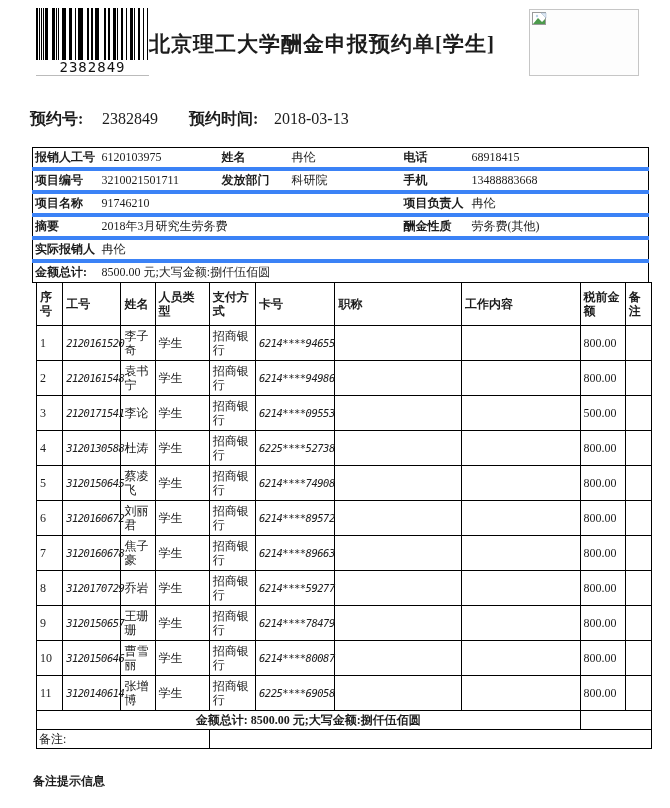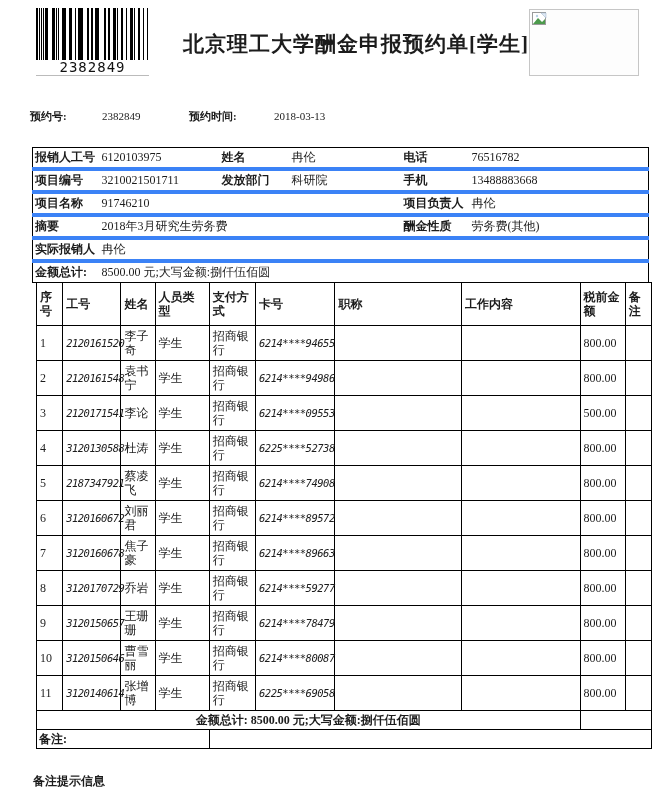--- a/index.html
+++ b/index.html
@@ -16,45 +16,45 @@
     background:
       repeating-linear-gradient(90deg,#000 0 2px,transparent 2px 5px,#000 5px 6px,transparent 6px 9px,#000 9px 12px,transparent 12px 17px),
       repeating-linear-gradient(90deg,transparent 0 3px,#000 3px 4px,transparent 4px 7px,#000 7px 8px,transparent 8px 13px);
     background-color:#fff;
   }
   .barcode-num{
     text-align:center;font-family:"DejaVu Sans Mono",monospace;
     font-size:14px;letter-spacing:1px;color:#111;line-height:15px;
     border-bottom:1px solid #bbb;
   }
-  .doc-title{flex:1;text-align:right;font-size:21px;font-weight:bold;padding-top:22px;letter-spacing:1px;}
+  .doc-title{flex:1;text-align:left;font-size:21px;font-weight:bold;padding-top:22px;letter-spacing:1px;}
   .img-placeholder{
     flex:0 0 auto;width:110px;height:67px;border:1px solid #c6c6c6;
     background:#fdfdfd;margin-top:1px;padding:2px;box-sizing:border-box;
   }
   
-  .resv-line{margin:27px 0 0 30px;font-size:11px;height:14px;}
+  .resv-line{margin:27px 0 0 30px;font-size:16px;height:14px;}
   .resv-line .lbl{font-weight:bold;display:inline-block;}
   .resv-line .w1{width:72px;}
   .resv-line .v1{display:inline-block;width:87px;}
   .resv-line .w2{width:85px;}
   
   table{border-collapse:collapse;table-layout:fixed;}
   .info-table{margin:24px 0 0 32px;width:616px;border:1px solid #000;font-size:12px;}
   .info-table td{border-top:4px solid #3b82f6;padding:1px 2px;height:16px;vertical-align:middle;overflow:hidden;white-space:nowrap;}
   .info-table tr:first-child td{border-top:none;}
   .info-table .lbl{font-weight:bold;}
   
   .detail-table{margin:0 0 0 36px;width:616px;border:1px solid #000;font-size:12px;}
   .detail-table th,.detail-table td{border:1px solid #000;vertical-align:middle;text-align:left;}
   .detail-table th{font-weight:bold;padding:2px 3px;height:38px;word-break:break-all;line-height:14px;}
   .detail-table td{padding:1px 3px;height:32px;line-height:14px;word-break:break-all;}
   .detail-table .num{font-size:10.5px;letter-spacing:-0.5px;white-space:nowrap;word-break:keep-all;font-family:"DejaVu Sans Mono",monospace;font-style:italic;}
   .detail-table tr.total-row td{height:16px;text-align:center;font-weight:bold;padding:1px 10px;}
-  .detail-table tr.remark-row td{height:16px;font-weight:bold;padding:1px 2px;}
+  .detail-table tr.remark-row td{height:16px;font-weight:normal;padding:1px 2px;}
   
   .hint{margin:24px 0 0 33px;font-size:12px;font-weight:bold;}
   .sign-label{margin:30px 0 0 65px;font-size:12px;font-weight:bold;}
 </style>
 </head>
 <body>
 
 <div class="header">
   <div class="barcode-wrap">
     <div class="barcode-bars"></div>
@@ -84,21 +84,21 @@
       <col style="width:68px">
       <col style="width:179px">
     </colgroup>
   <tbody>
       <tr>
     <td class="lbl">报销人工号</td>
     <td>6120103975</td>
     <td class="lbl">姓名</td>
     <td>冉伦</td>
     <td class="lbl">电话</td>
-    <td>76516782</td>
+    <td>68918415</td>
   </tr>
   <tr>
     <td class="lbl">项目编号</td>
     <td>3210021501711</td>
     <td class="lbl">发放部门</td>
     <td>科研院</td>
     <td class="lbl">手机</td>
     <td>13488883668</td>
   </tr>
   <tr>
@@ -195,21 +195,21 @@
         <td class="c3">学生</td>
         <td class="c4">招商银行</td>
         <td class="c5 num">6225****52738</td>
         <td class="c6"></td>
         <td class="c7"></td>
         <td class="c8">800.00</td>
         <td class="c9"></td>
       </tr>
       <tr>
         <td class="c0">5</td>
-        <td class="c1 num">2187347921</td>
+        <td class="c1 num">3120150645</td>
         <td class="c2">蔡凌飞</td>
         <td class="c3">学生</td>
         <td class="c4">招商银行</td>
         <td class="c5 num">6214****74908</td>
         <td class="c6"></td>
         <td class="c7"></td>
         <td class="c8">800.00</td>
         <td class="c9"></td>
       </tr>
       <tr>

